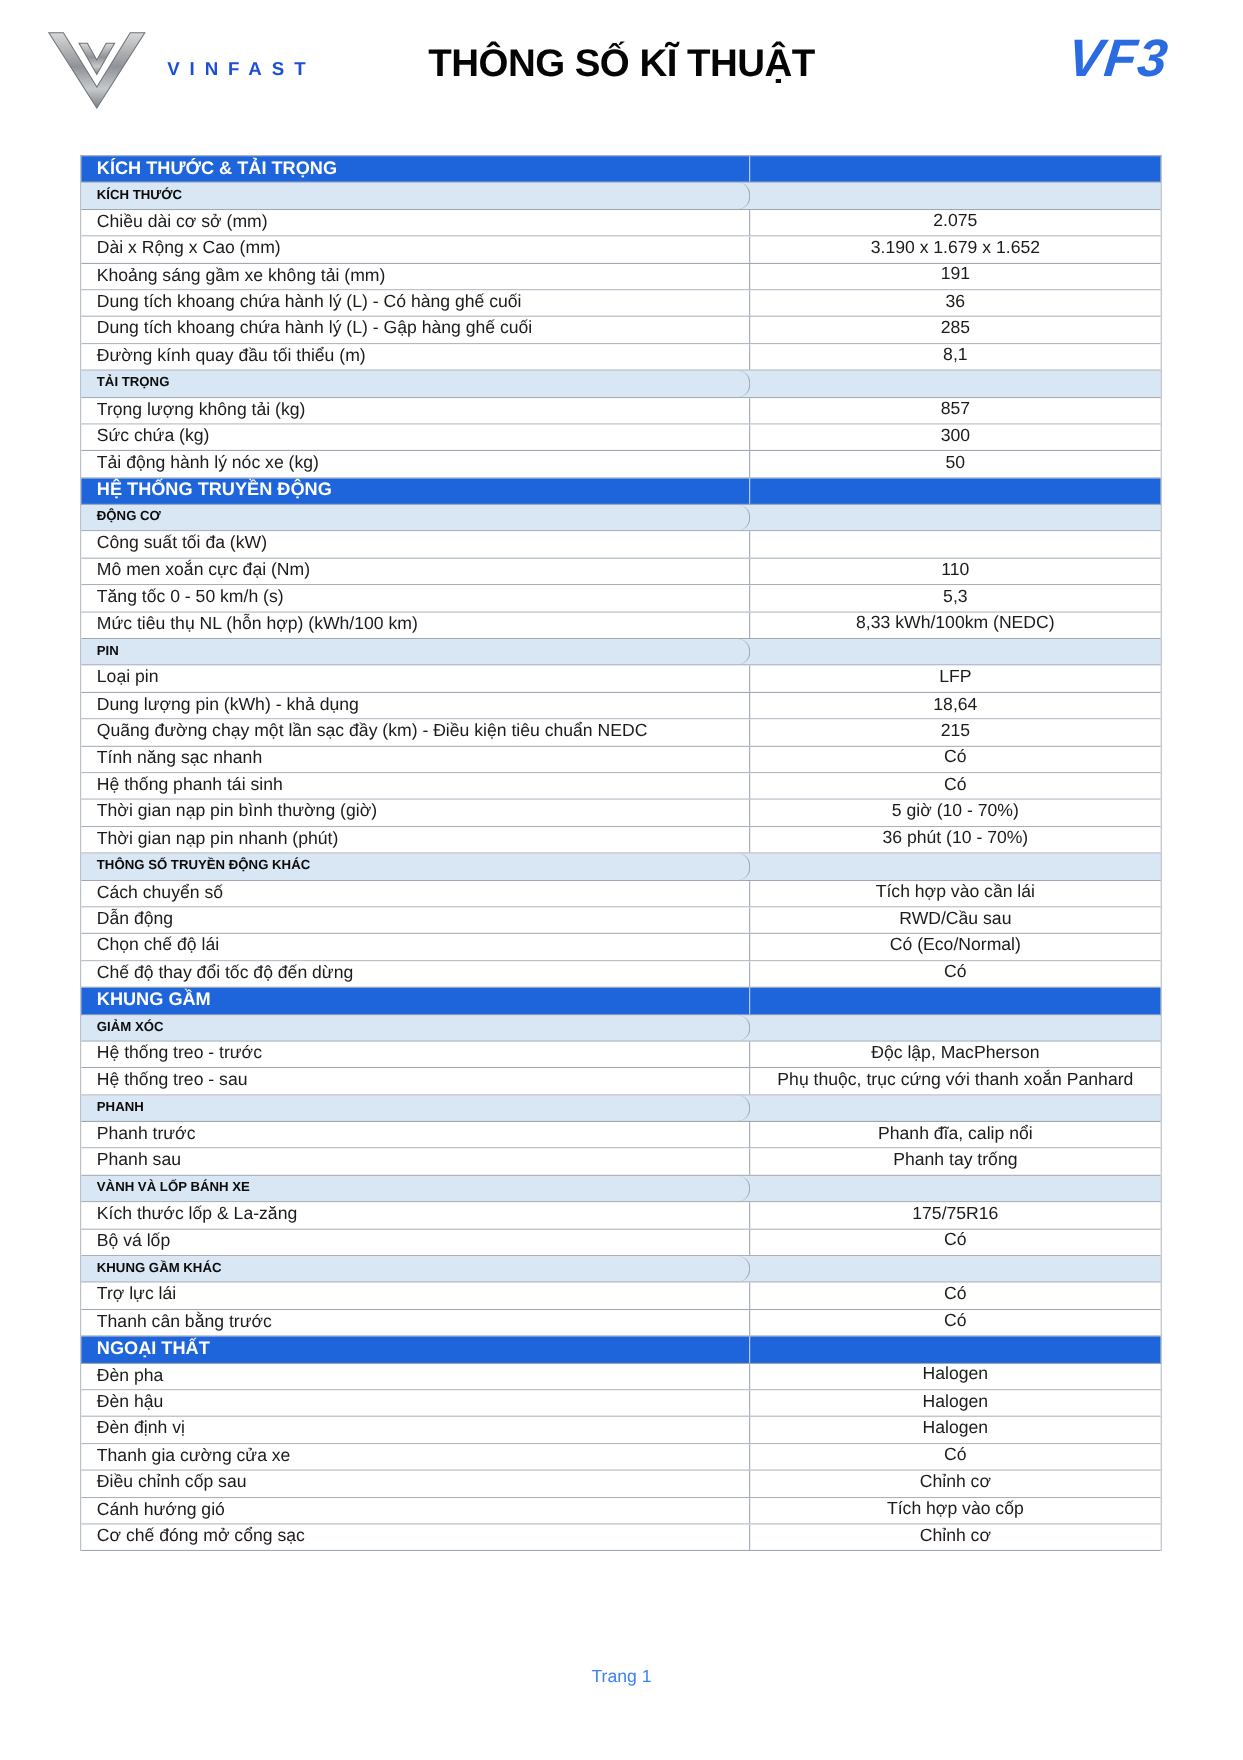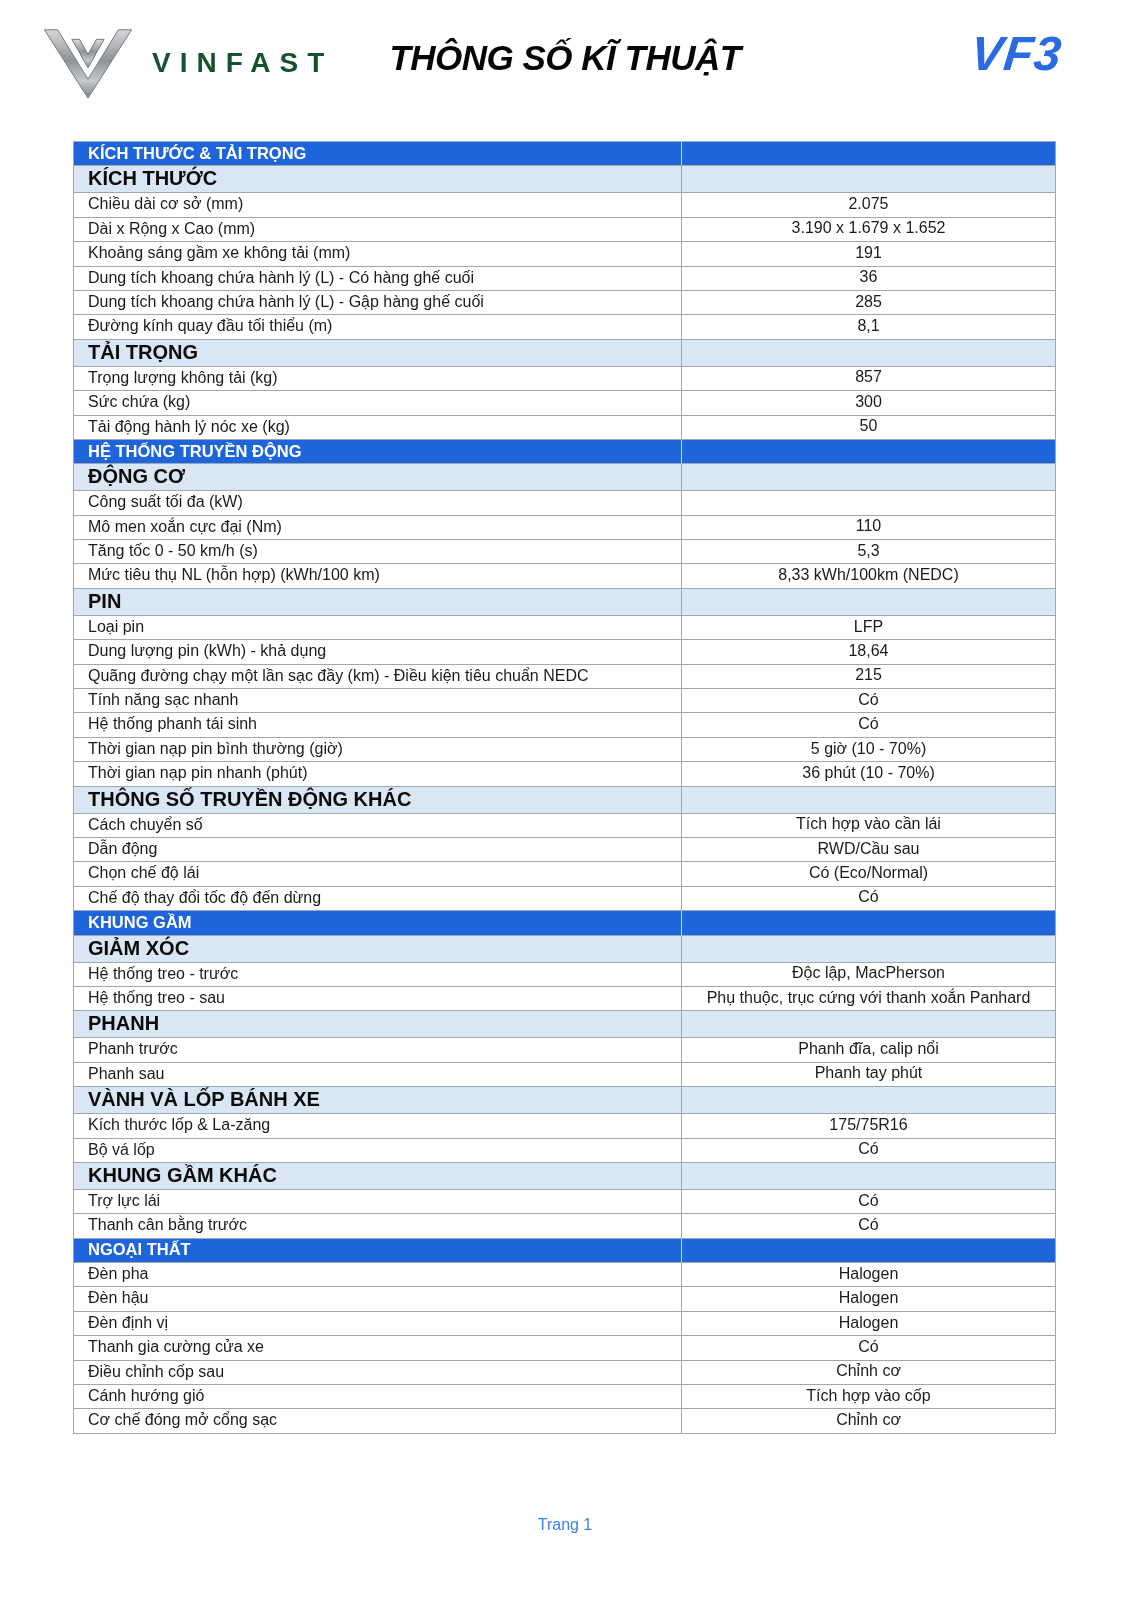--- a/index.html
+++ b/index.html
@@ -9,26 +9,26 @@
     font-family:"Liberation Sans","DejaVu Sans",sans-serif;
     color:#1b1b1b; position:relative; overflow:hidden;
   }
   .page { position:absolute; inset:0; background:#fff; }
 
   
   .header { position:absolute; top:0; left:0; width:100%; height:141px; }
   .brand { position:absolute; left:40px; top:26px; display:flex; align-items:center; gap:16px; }
   .brand-emblem { width:96px; height:74px; }
   .brand-text {
-    font-weight:700; font-size:28px; letter-spacing:9px; color:#14532d;text-align:right;
+    font-weight:700; font-size:17px; letter-spacing:9px; color:#1d4ed8;text-align:right;
   }
   .page-title {
     position:absolute; top:38px; left:0; width:100%;
     text-align:center; font-weight:800; font-size:35px;
-    letter-spacing:-0.5px; color:#050505;font-style:italic;
+    letter-spacing:-0.5px; color:#050505;
   }
   .model-logo {
     position:absolute; right:68px; top:26px;
     font-size:48px; font-weight:800; font-style:italic;
     letter-spacing:1px; transform:skewX(-6deg);
   }
 
   
   :root {
     --section-bg:#1E64DA;
@@ -52,21 +52,21 @@
     flex:1; display:flex; align-items:center; justify-content:center;
     text-align:center; padding:0 6px 2px 6px;
     font-size:16px; line-height:1.25; white-space:pre-line;
   }
   .row.section { background:var(--section-bg);gap:48px; }
   .row.section .cell-label {
     color:#ffffff; font-weight:700; font-size:16.5px;
     border-right-color:#c7d6ee;
   }
   .row.sub { background:var(--sub-bg); }
-  .row.sub .cell-label { color:#0b0b0b; font-weight:700; font-size:20px; }
+  .row.sub .cell-label { color:#0b0b0b; font-weight:700; font-size:12px;border-radius:11px; }
 
   
   .footer {
     position:absolute; top:1516px; left:0; width:100%;
     text-align:center; font-size:16px; color:#9a9a9a;
   }
 </style>
 </head>
 <body>
 
@@ -235,21 +235,21 @@
       <div class="row sub">
         <div class="cell-label">PHANH</div>
         <div class="cell-value"></div>
       </div>
       <div class="row item">
         <div class="cell-label">Phanh trước</div>
         <div class="cell-value">Phanh đĩa, calip nổi</div>
       </div>
       <div class="row item">
         <div class="cell-label">Phanh sau</div>
-        <div class="cell-value">Phanh tay phút</div>
+        <div class="cell-value">Phanh tay trống</div>
       </div>
       <div class="row sub">
         <div class="cell-label">VÀNH VÀ LỐP BÁNH XE</div>
         <div class="cell-value"></div>
       </div>
       <div class="row item">
         <div class="cell-label">Kích thước lốp &amp; La-zăng</div>
         <div class="cell-value">175/75R16</div>
       </div>
       <div class="row item">

